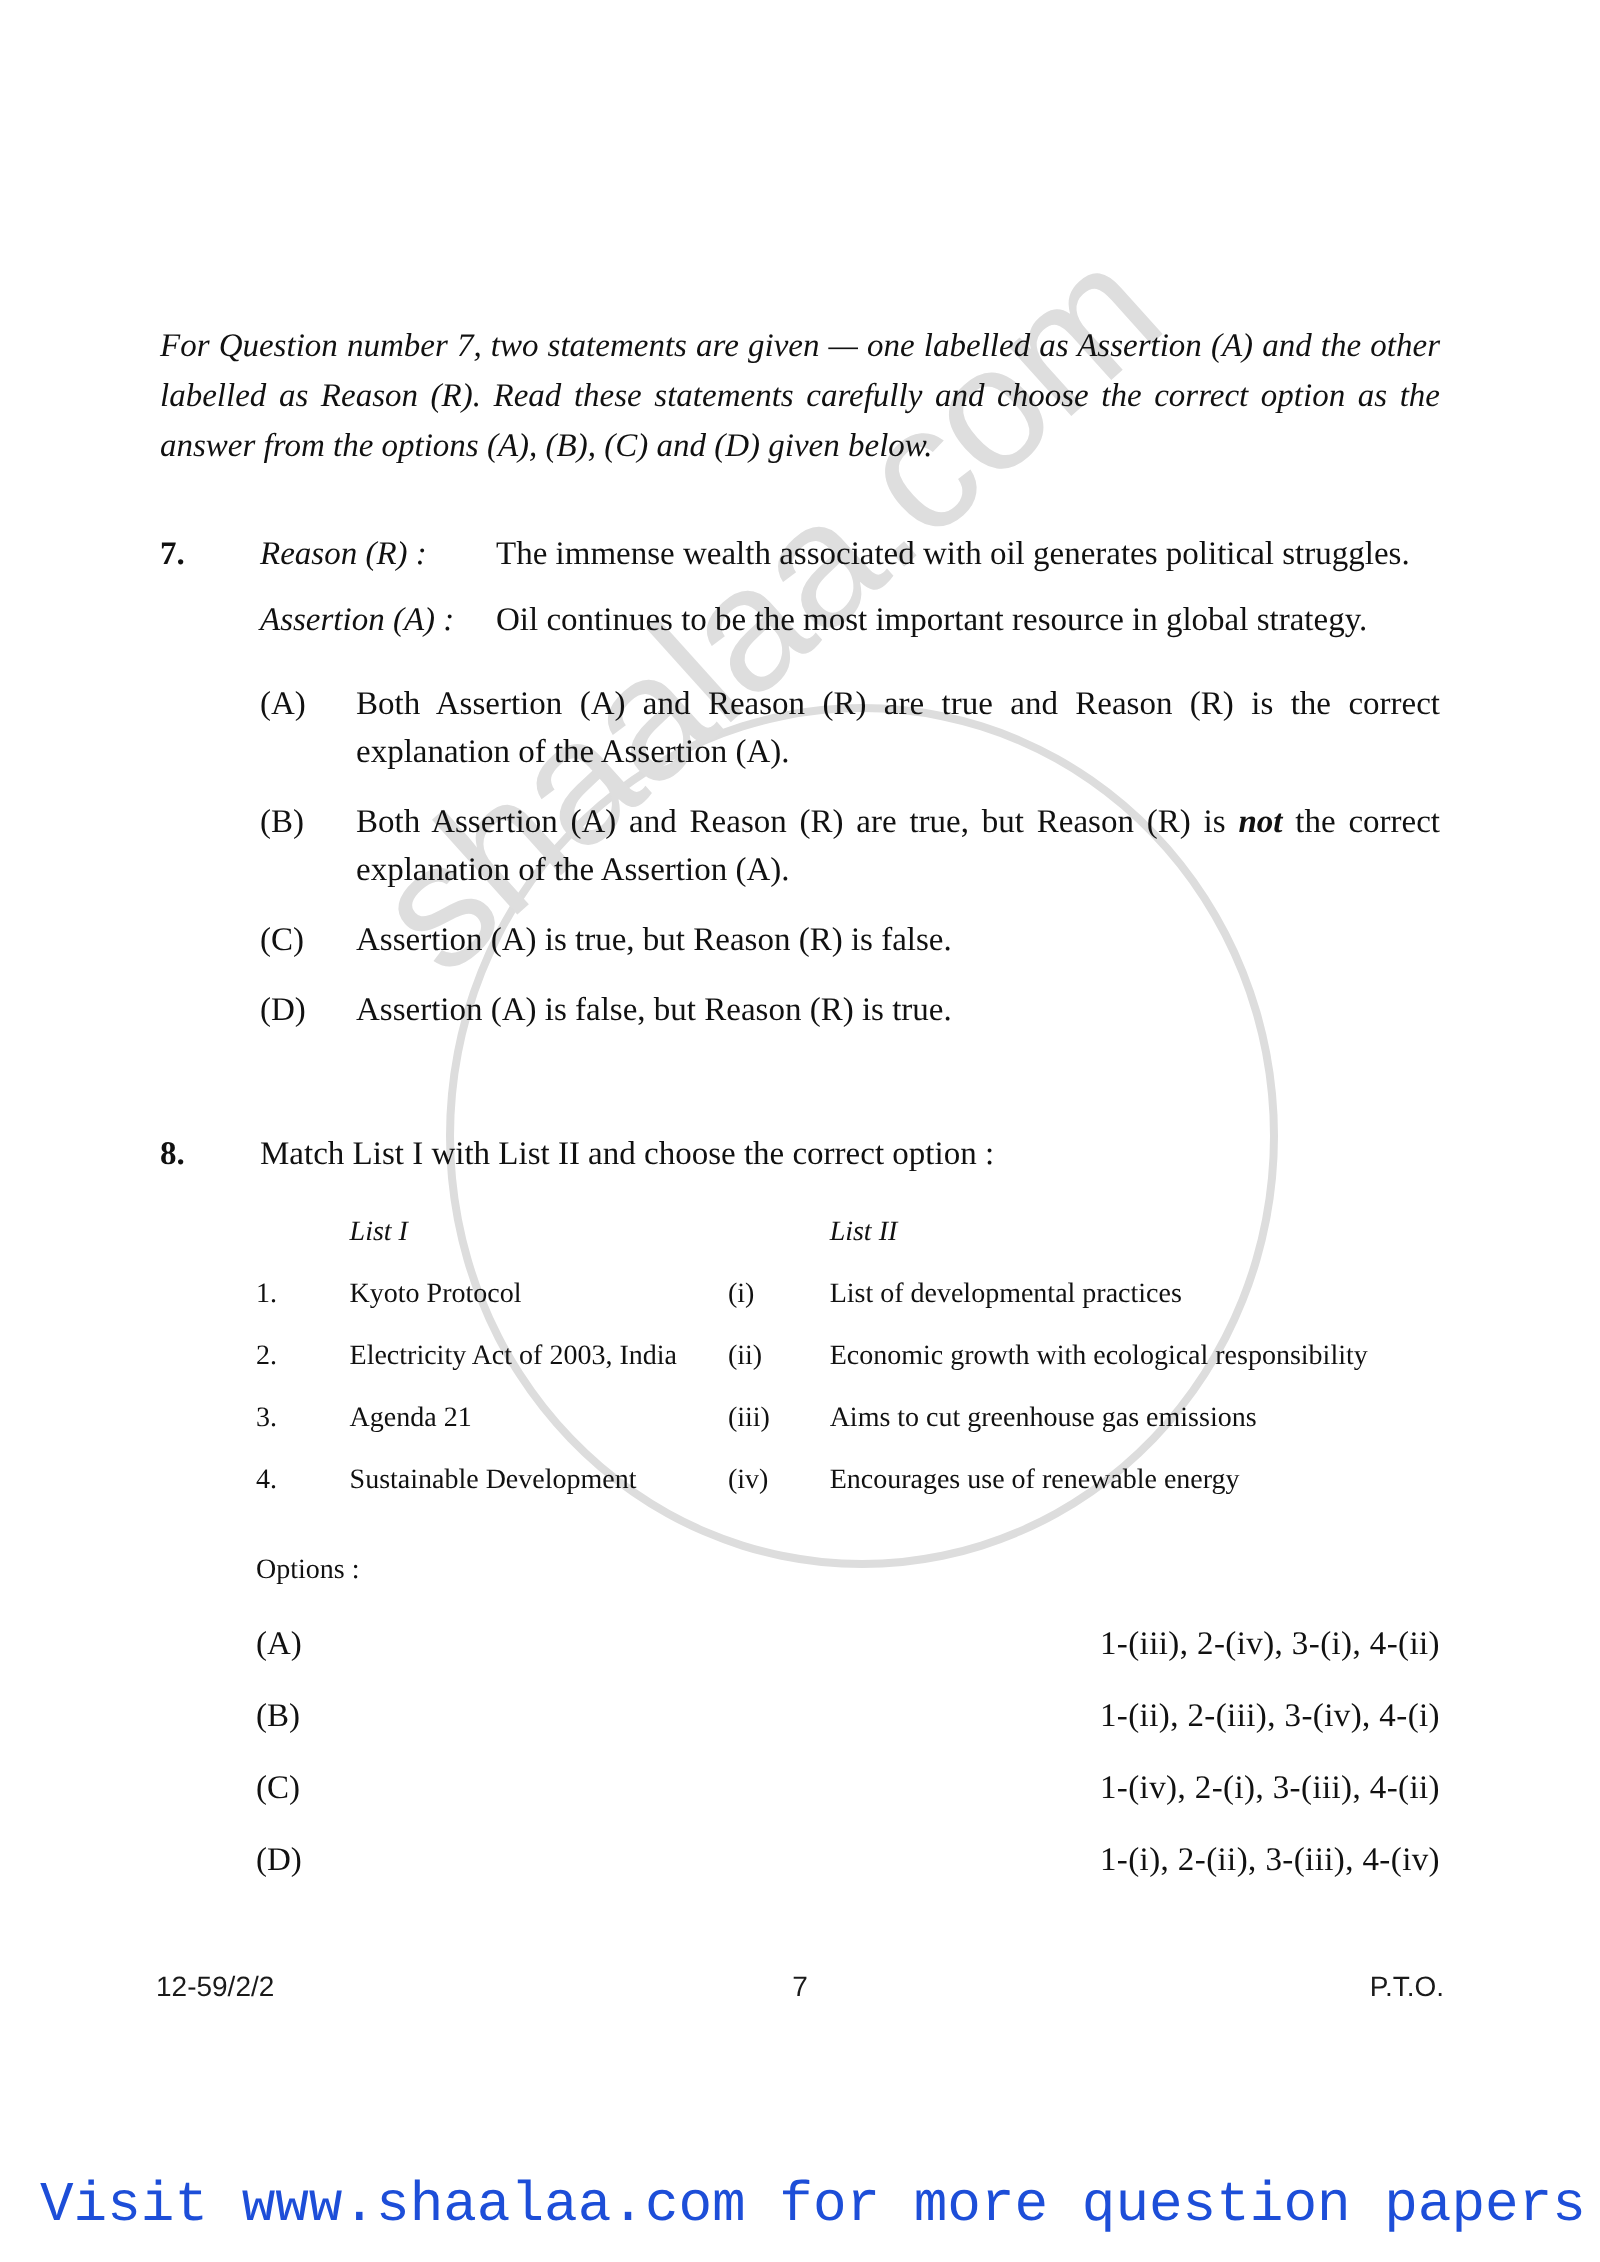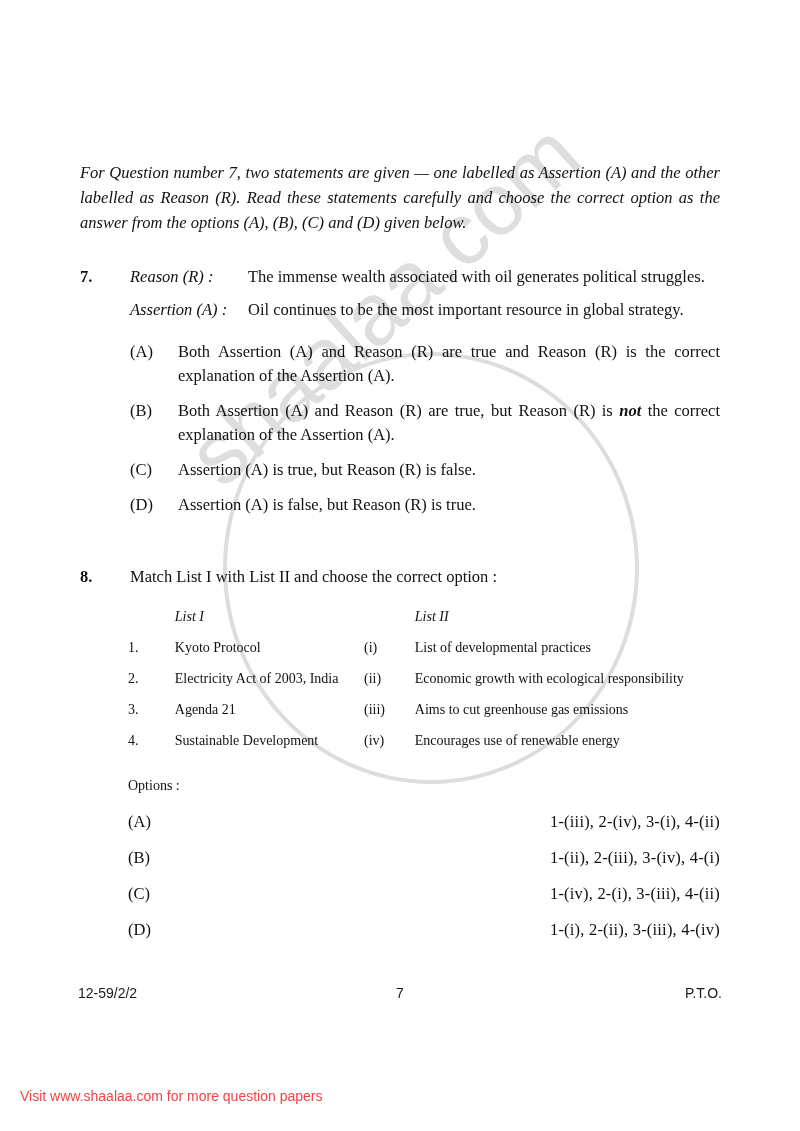--- a/index.html
+++ b/index.html
@@ -201,23 +201,23 @@
   }
   #footer .f-center {
     position: absolute;
     left: 0; right: 0;
     text-align: center;
   }
   #banner {
     position: absolute;
     left: 20px;
     top: 1088px;
-    font-family: Liberation Sans, sans-serif;
-    font-size: 14px;
-    color: #ef4444;
+    font-family: Liberation Mono, monospace;
+    font-size: 28px;
+    color: #1d4ed8;
     white-space: nowrap;
   }
 </style>
 </head>
 <body>
 
 <div id="watermark">
   <div id="wm-circle"></div>
   <div id="wm-text">shaalaa.com</div>
 </div>

